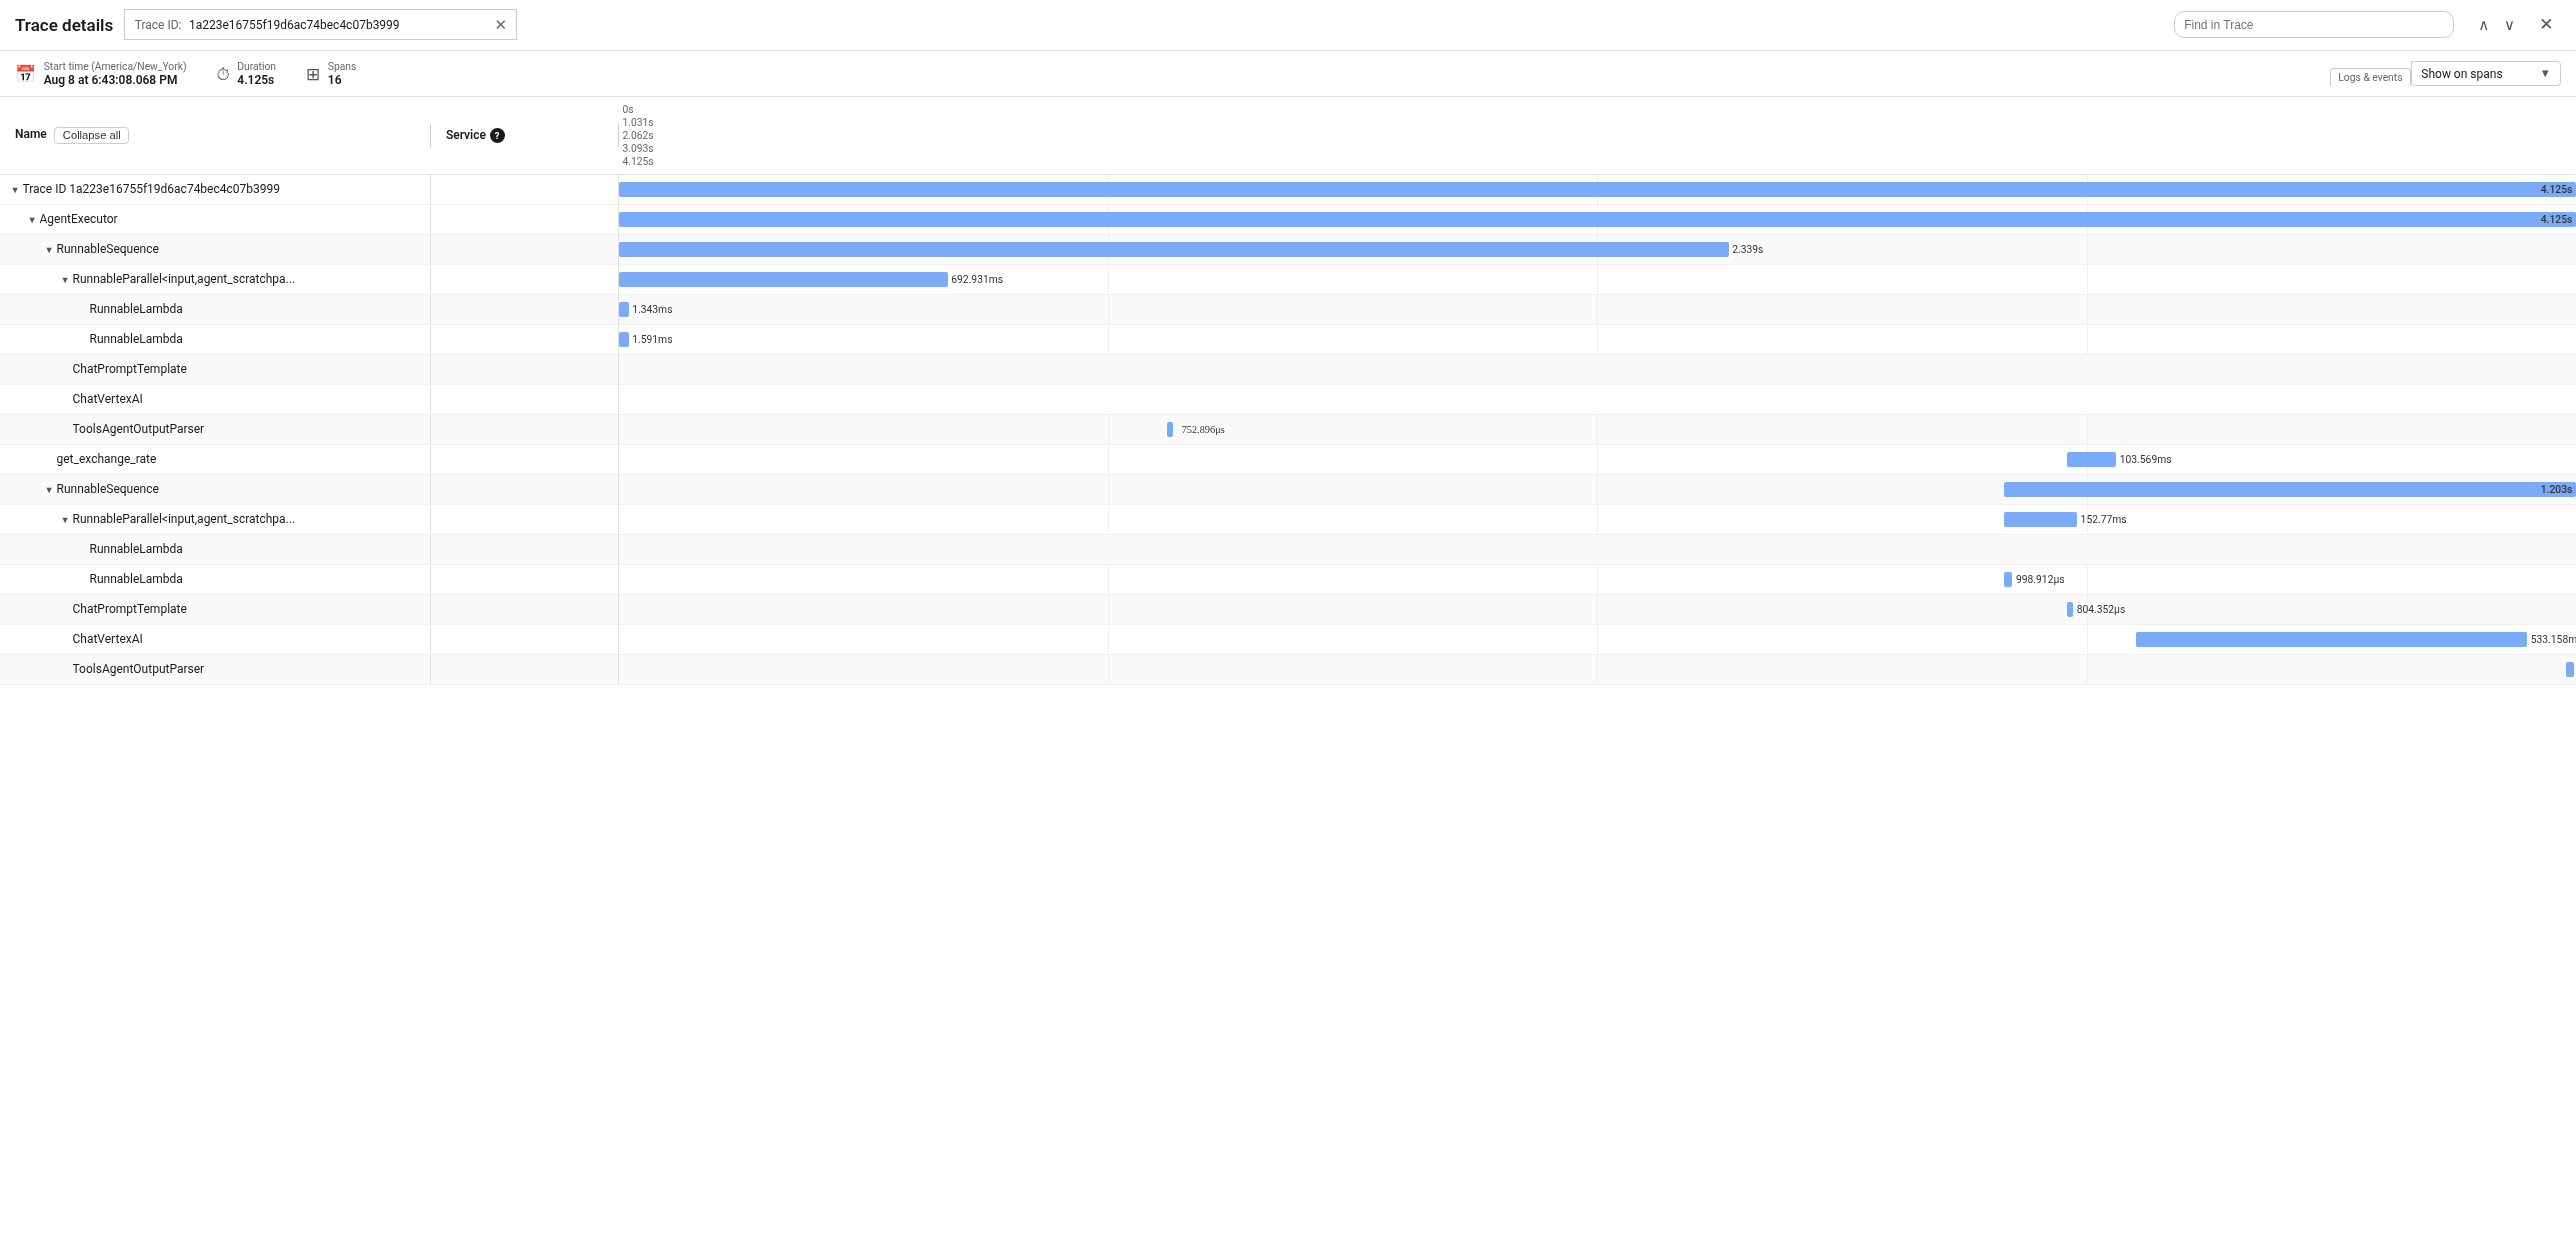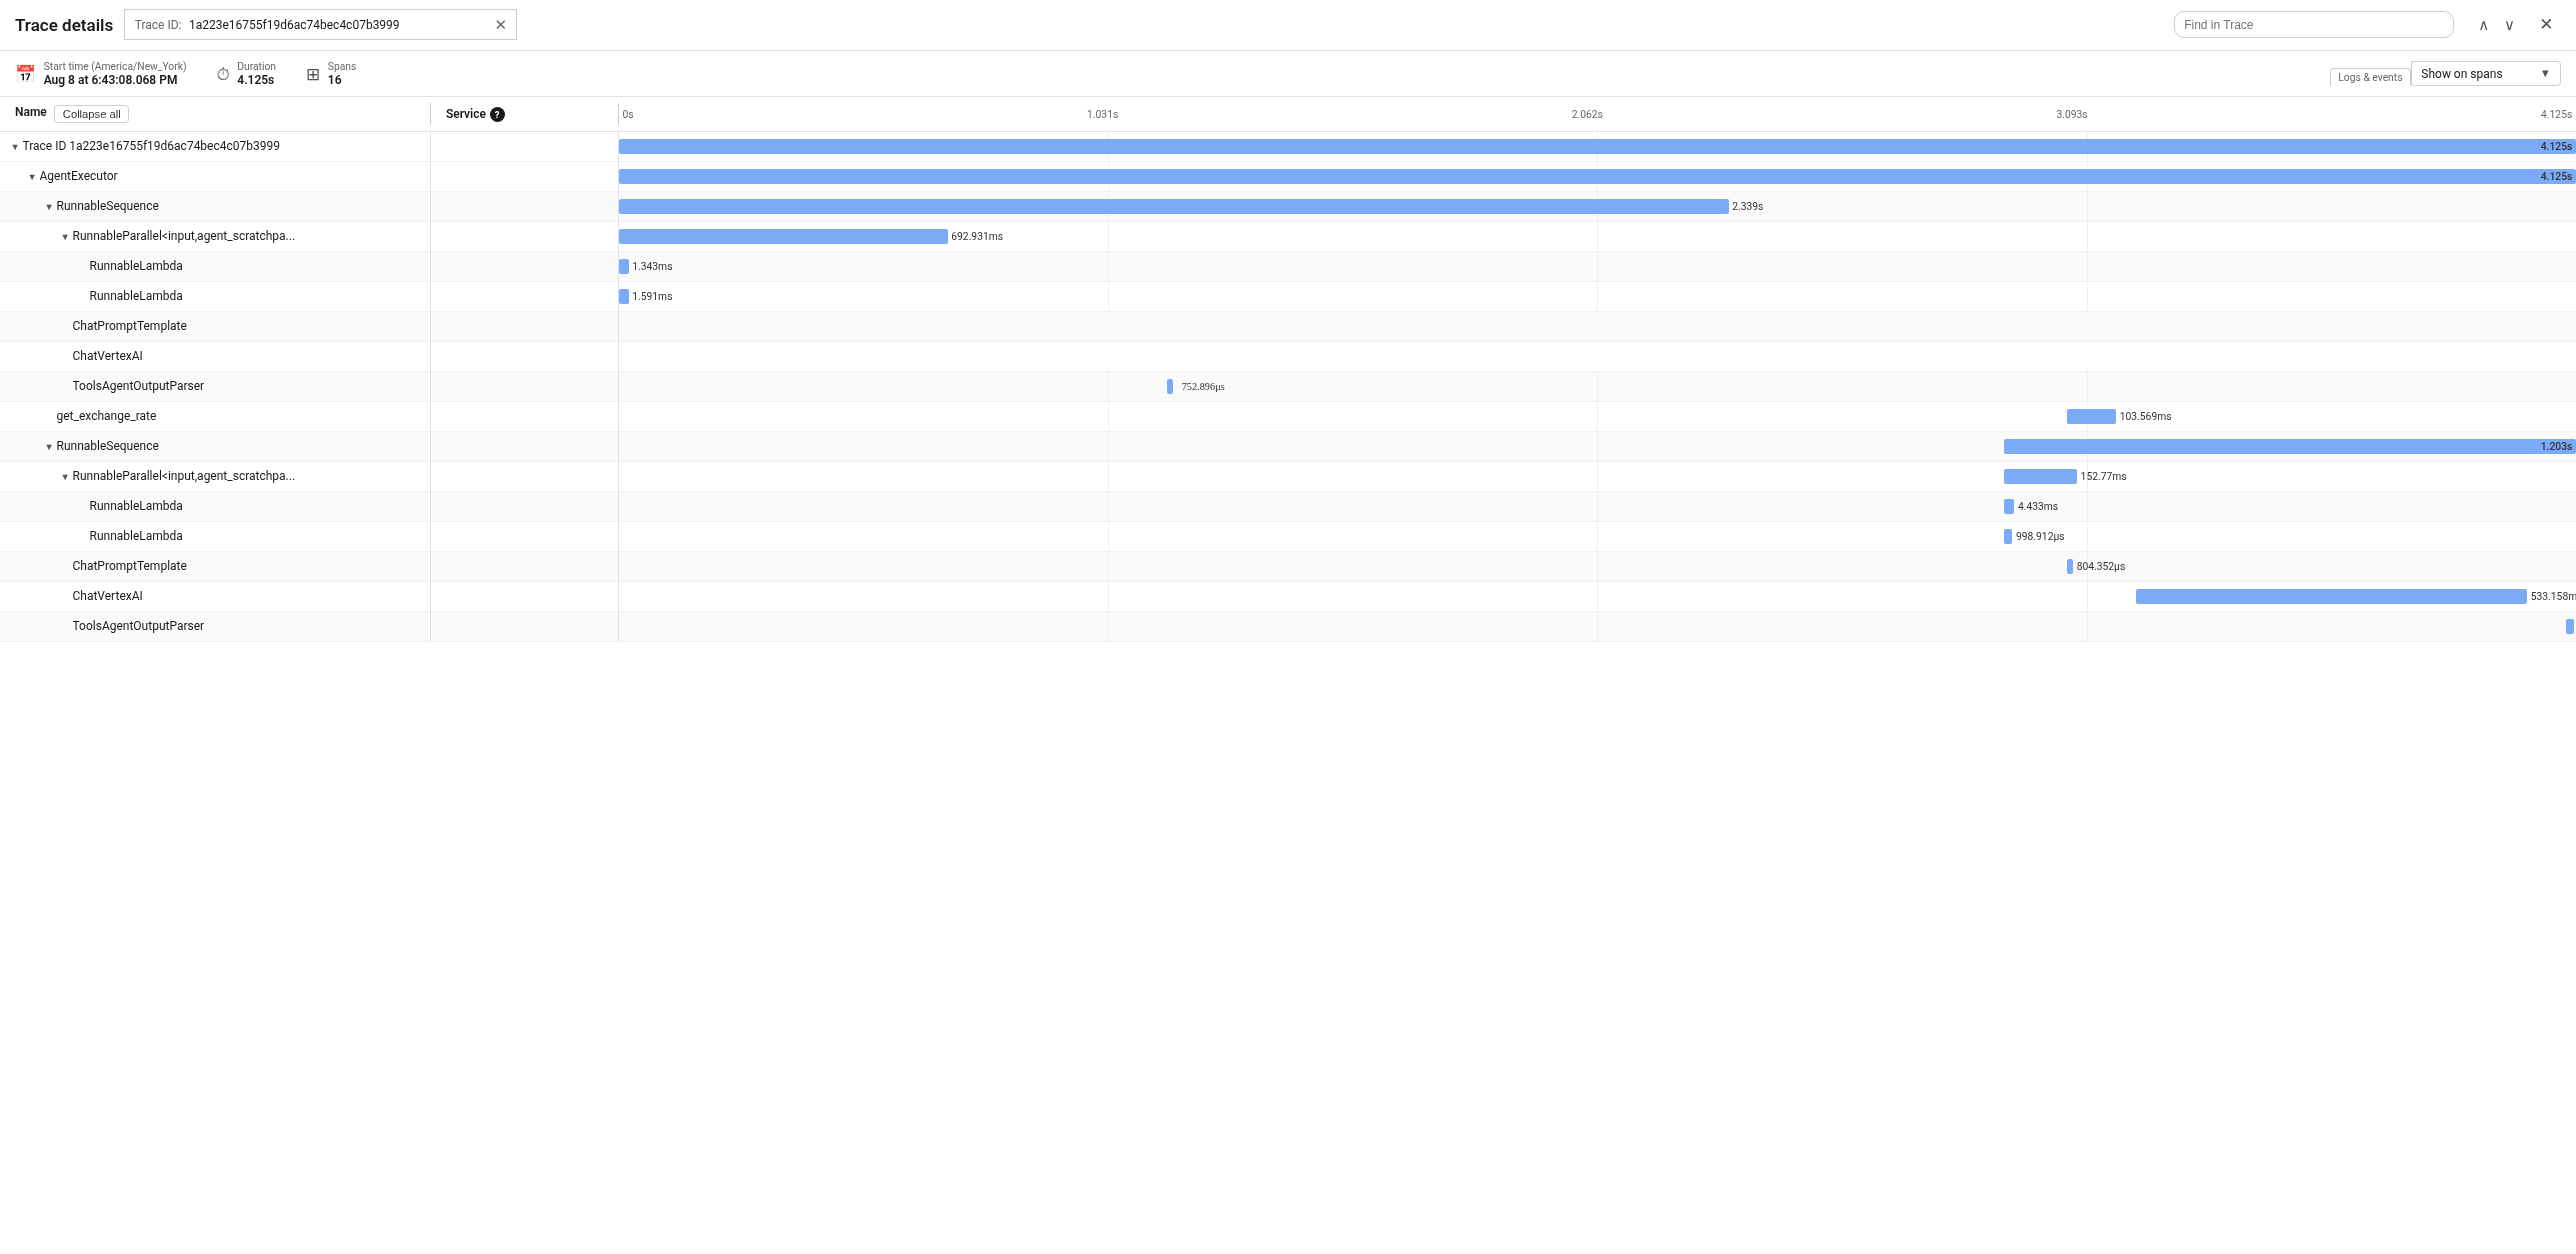--- a/index.html
+++ b/index.html
@@ -28,21 +28,21 @@
     .dropdown-arrow { font-size: 11.2px; color: #555; }
 
     .trace-table { display: flex; flex-direction: column; height: calc(100vh - 122px); overflow: hidden; }
     .table-header { display: flex; align-items: center; border-bottom: 1.9px solid #e0e0e0; padding: 5.6px 0; font-weight: 600; font-size: 12px; background: #fff; }
     .col-name { width: 430px; min-width: 430px; padding: 0 15px; display: flex; gap: 7.5px; }
     .collapse-all-btn { border: 0.9px solid #ccc; border-radius: 3.7px; padding: 1.9px 7.5px; font-size: 11.2px; cursor: pointer; background: #fff; color: #333; }
     .col-divider { width: 0.9px; height: 22.4px; background: #ccc; }
     .col-service { width: 187px; min-width: 187px; padding: 0 15px; display: flex; align-items: center; gap: 3.7px; }
     .help-icon { display: inline-flex; align-items: center; justify-content: center; width: 15px; height: 15px; border-radius: 50%; background: #1a1a1a; color: #fff; font-size: 9.3px; font-weight: bold; cursor: pointer; }
     .col-timeline { flex: 1; display: flex; align-items: center; position: relative; }
-    .timeline-labels { display: flex; width: 100%; justify-content: space-between; padding: 0 3.7px; font-size: 10.3px; color: #666; font-weight: normal; }
+    .timeline-labels { display: flex; width: 100%; justify-content: space-between; padding: 0 3.7px; font-size: 10.3px; color: #666; font-weight: normal; flex-direction: column; }
 
     .table-body { overflow-y: auto; flex: 1; }
     .span-row { display: flex; align-items: center; height: 30px; border-bottom: 0.9px solid #f0f0f0; }
     .span-name-col { width: 430px; min-width: 430px; padding: 0 7.5px; display: flex; align-items: center; overflow: hidden; }
     .indent { display: inline-block; flex-shrink: 0; }
     .expand-icon { width: 15px; height: 15px; display: inline-flex; align-items: center; justify-content: center; cursor: pointer; flex-shrink: 0; font-size: 9.3px; color: #555; }
     .span-name { font-size: 12px; white-space: nowrap; overflow: hidden; text-overflow: ellipsis; }
     .span-service-col { width: 187px; min-width: 187px; padding: 0 15px; }
     .span-timeline-col { flex: 1; position: relative; height: 100%; display: flex; align-items: center; }
     .bar { height: 15px; border-radius: 1.9px; background: #7baaf7; position: absolute; min-width: 1.9px; }
@@ -317,27 +317,20 @@
       </div>
       <div class="span-row row-alt">
         <div class="span-name-col">
           <span class="indent" style="min-width: 67px;"></span>
           <span class="expand-icon"></span>
           <span class="span-name">RunnableLambda</span>
         </div>
         <div class="col-divider-v"></div>
         <div class="span-service-col"></div>
         <div class="col-divider-v"></div>
-        <div class="span-timeline-col" style="position: relative;">
-          <div style="position: absolute; top: 0px; bottom: 0px; left: 25%; width: 0.9px; background: rgb(240, 240, 240);"></div>
-          <div style="position: absolute; top: 0px; bottom: 0px; left: 50%; width: 0.9px; background: rgb(240, 240, 240);"></div>
-          <div style="position: absolute; top: 0px; bottom: 0px; left: 75%; width: 0.9px; background: rgb(240, 240, 240);"></div>
-          <div class="bar" style="left: 70.8%; width: 0.5%;"></div>
-          <span style="position: absolute; left: 71.3%; top: 50%; transform: translateY(-50%); font-size: 10.3px; color: rgb(51, 51, 51); white-space: nowrap; padding-left: 3.7px;">4.433ms</span>
-        </div>
       </div>
       <div class="span-row">
         <div class="span-name-col">
           <span class="indent" style="min-width: 67px;"></span>
           <span class="expand-icon"></span>
           <span class="span-name">RunnableLambda</span>
         </div>
         <div class="col-divider-v"></div>
         <div class="span-service-col"></div>
         <div class="col-divider-v"></div>

